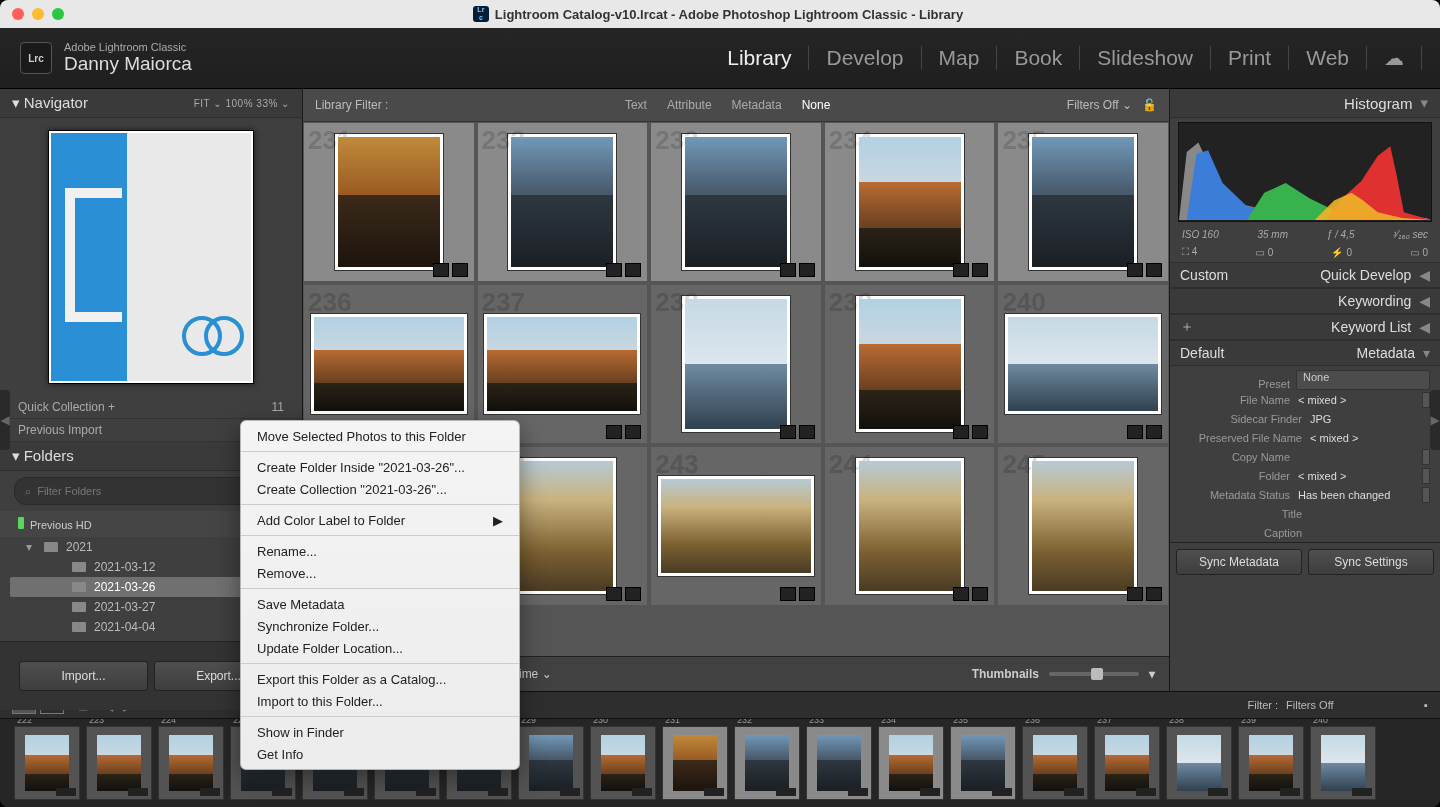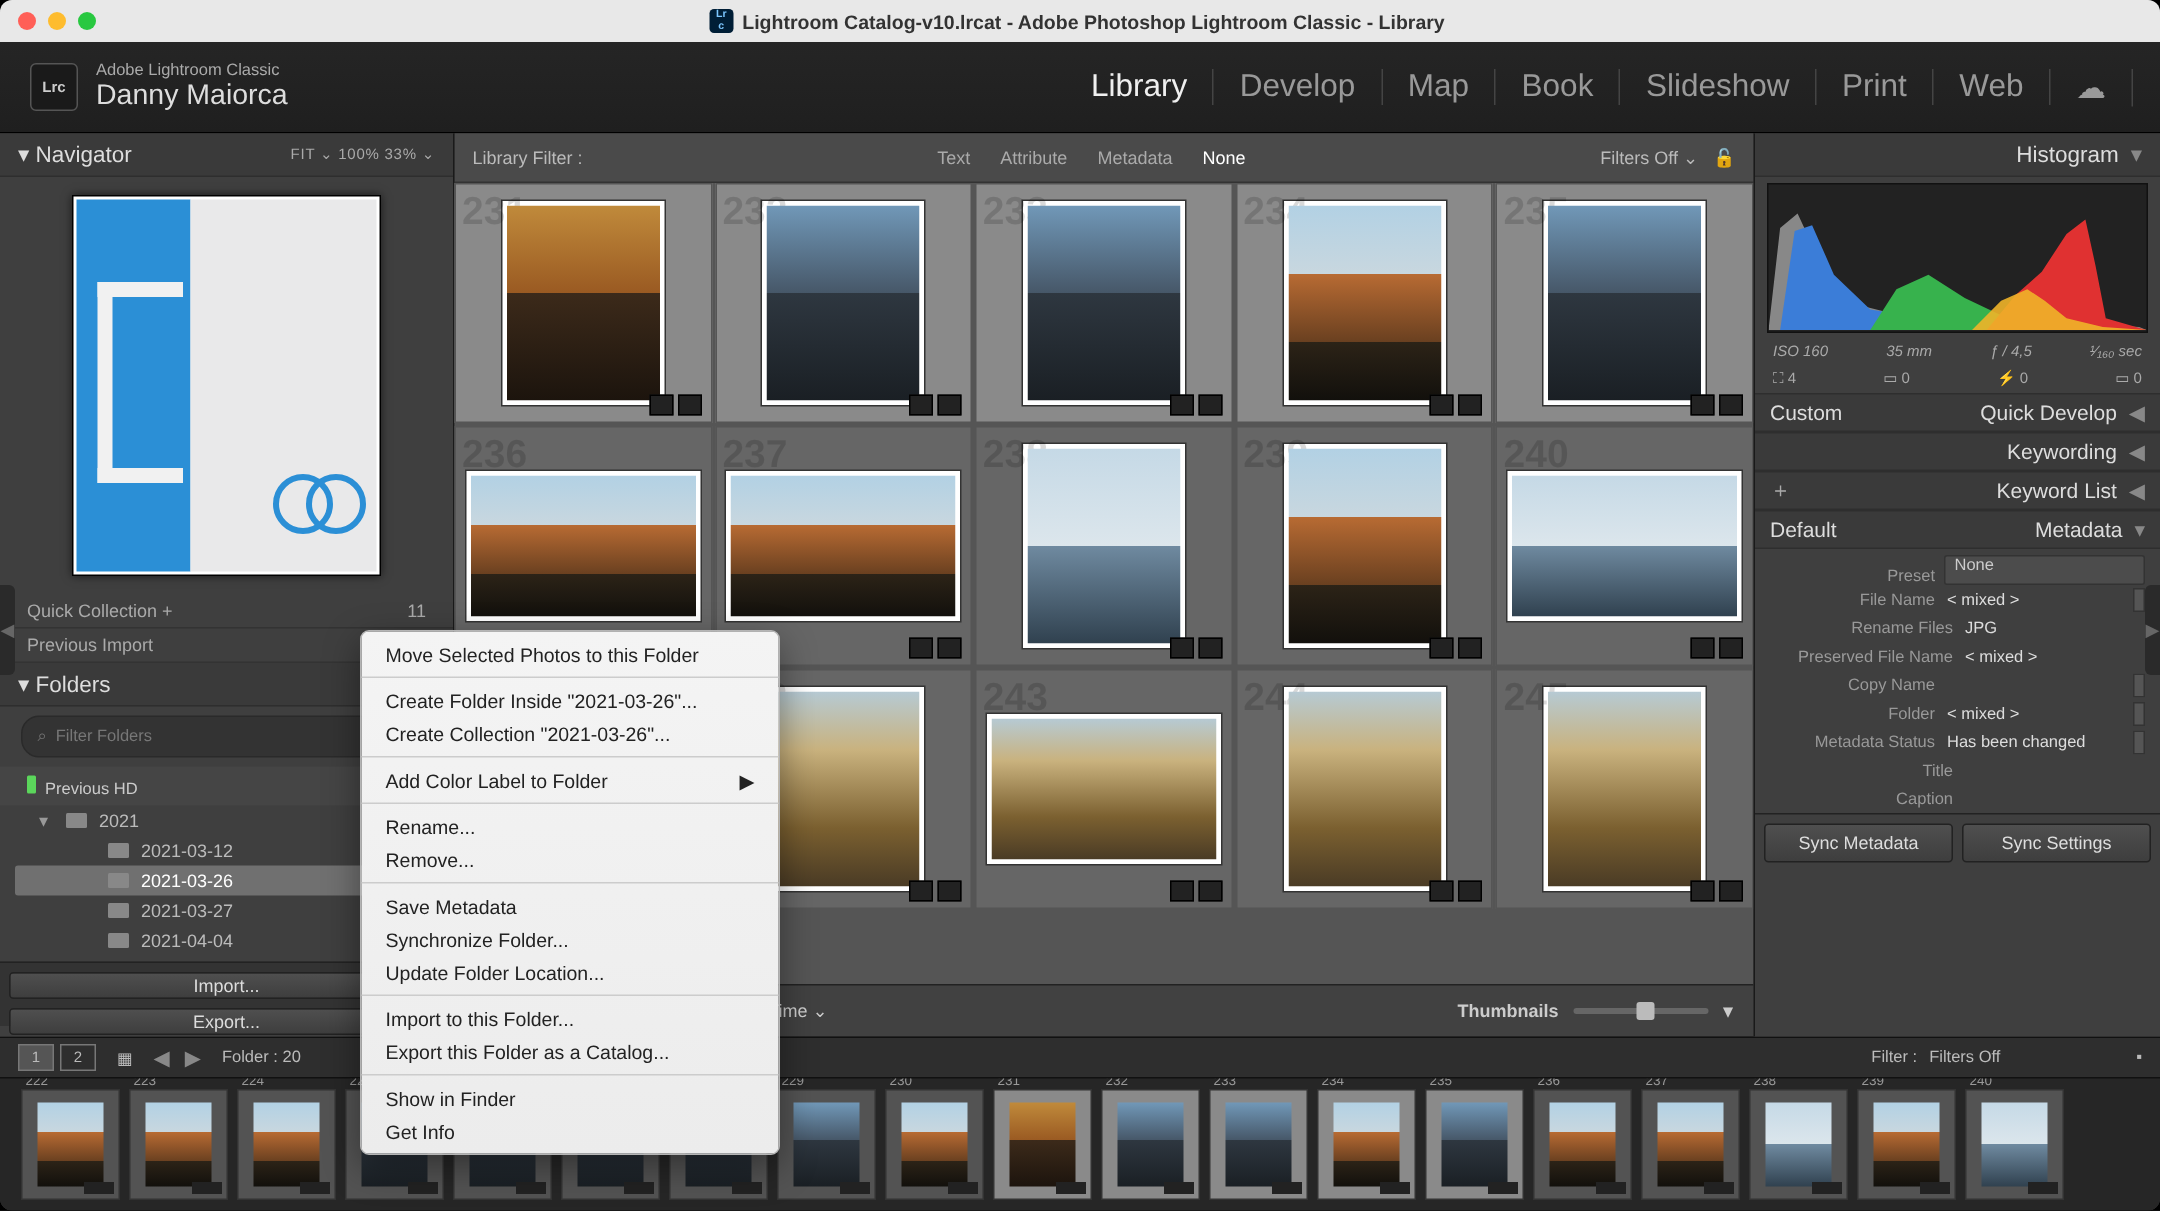--- a/index.html
+++ b/index.html
@@ -46,21 +46,21 @@
   .filter-folders{height:26px;margin:6px 14px;background:#333;border-radius:12px;display:flex;align-items:center;padding:0 10px;color:#777;font-size:11px;border:1px solid #2a2a2a;}
   .drive{height:26px;background:#454545;display:flex;align-items:center;padding:0 18px;justify-content:space-between;font-size:11px;color:#ccc;}
   .drive .bar{display:inline-block;width:6px;height:12px;background:#5bd65b;margin-right:6px;border-radius:1px;}
   .tree{padding:0 10px 4px 10px;}
   .tree-row{height:20px;display:flex;align-items:center;gap:8px;font-size:12px;color:#bbb;cursor:default;}
   .tree-row .arrow{width:10px;color:#999;}
   .tree-row .fld{width:14px;height:10px;background:#888;border-radius:1px;}
   .tree-row.sel{background:#707070;color:#fff;border-radius:2px;}
   .tree-row.depth1{padding-left:16px;}
   .tree-row.depth2{padding-left:44px;}
-  .panel-foot{height:30px;display:flex;gap:6px;padding:6px;border-top:1px solid #222;background:#333;flex-direction:column;}
+  .panel-foot{height:30px;display:flex;gap:6px;padding:19px;border-top:1px solid #222;background:#333;}
   .panel-foot button{flex:1;background:linear-gradient(#4f4f4f,#3e3e3e);border:1px solid #222;color:#ddd;font-size:12px;border-radius:3px;cursor:pointer;}
   
   .filterbar{height:32px;background:#4a4a4a;border-bottom:1px solid #333;display:flex;align-items:center;padding:0 12px;justify-content:space-between;font-size:12px;color:#bbb;}
   .filterbar .tabs span{margin:0 10px;color:#aaa;cursor:pointer;}
   .filterbar .tabs span.active{color:#fff;}
   .grid{flex:1;display:grid;grid-template-columns:repeat(5,1fr);grid-auto-rows:160px;gap:2px;padding:0;overflow:hidden;background:#555;position:relative;}
   .cell{background:#666;border:1px solid #555;position:relative;display:flex;align-items:center;justify-content:center;}
   .cell.sel{background:#8a8a8a;}
   .cell .idx{position:absolute;top:2px;left:4px;font-size:26px;font-weight:900;color:rgba(0,0,0,0.15);}
   .frame{background:#fff;padding:3px;box-shadow:0 0 0 1px #333;}
@@ -486,21 +486,21 @@
         <span class="lab" style="flex:0 0 110px;text-align:right;">Preset</span>
         <span class="sel">None</span>
       </div>
       <div id="meta-rows">
           <div class="meta-row">
             <span class="lab">File Name</span>
             <span class="val">&lt; mixed &gt;</span>
             <span class="ico"></span>
           </div>
           <div class="meta-row">
-            <span class="lab">Rename Files</span>
+            <span class="lab">Sidecar Finder</span>
             <span class="val">JPG</span>
           </div>
           <div class="meta-row">
             <span class="lab">Preserved File Name</span>
             <span class="val">&lt; mixed &gt;</span>
           </div>
           <div class="meta-row">
             <span class="lab">Copy Name</span>
             <span class="val"></span>
             <span class="ico"></span>
@@ -700,19 +700,19 @@
         <span>▶</span>
       </div>
       <hr>
       <div class="it">Rename...</div>
       <div class="it">Remove...</div>
       <hr>
       <div class="it">Save Metadata</div>
       <div class="it">Synchronize Folder...</div>
       <div class="it">Update Folder Location...</div>
       <hr>
+      <div class="it">Export this Folder as a Catalog...</div>
       <div class="it">Import to this Folder...</div>
-      <div class="it">Export this Folder as a Catalog...</div>
       <hr>
       <div class="it">Show in Finder</div>
       <div class="it">Get Info</div>
     </div>
 </div>
 
 </body></html>

